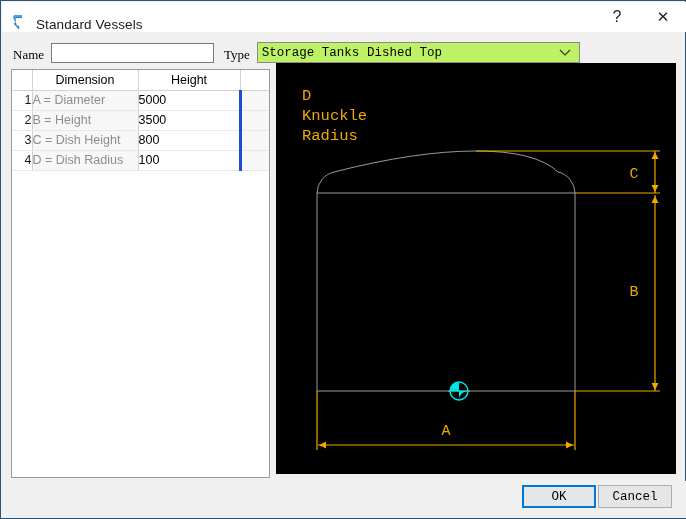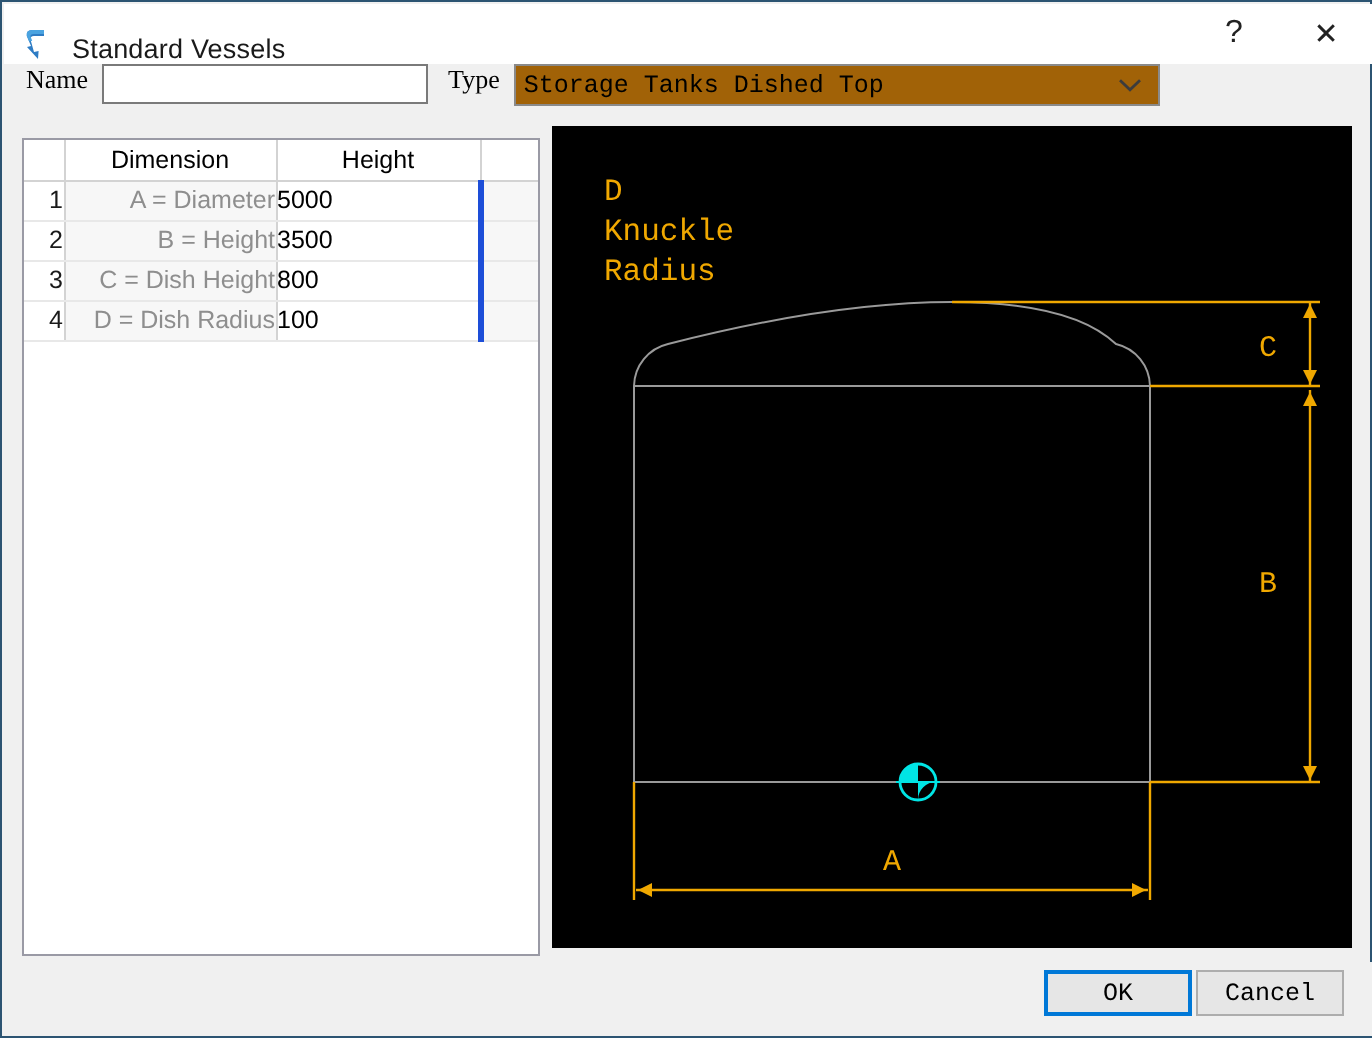--- a/index.html
+++ b/index.html
@@ -62,21 +62,21 @@
 
   
   .formrow {
     position: absolute;
     left: 1px;
     top: 31px;
     width: 578px;
     height: 31px;
     background: #f0f0f0;
     display: flex;
-    align-items: flex-start;
+    align-items: flex-end;
   }
   .lbl {
     font-family: "Liberation Serif", serif;
     font-size: 13px;
     color: #000;
     white-space: nowrap;
   }
   .lbl-name { margin-left: 11px; margin-right: 7px; }
   .lbl-type { margin-left: 10px; margin-right: 7px; }
 
@@ -92,21 +92,21 @@
     color: #000;
     outline: none;
   }
 
   .type-combo {
     position: relative;
     width: 424px;
     height: 21px;
     box-sizing: border-box;
     border: 1px solid #8a8a8a;
-    background: #a16207;
+    background: #bef264;
     display: flex;
     align-items: center;
   }
   .type-combo .val {
     font-family: "Liberation Mono", monospace;
     font-size: 12.5px;
     color: #000;
     padding-left: 4px;
     white-space: nowrap;
   }
@@ -167,21 +167,20 @@
     border-right: 1px solid #d3d3d3;
     border-bottom: 1px solid #e8e8e8;
     font-size: 12px;
   }
   td.dim {
     color: #8e8e8e;
     background: #f7f7f7;
     padding-left: 4px;
     border-right: 1px solid #d3d3d3;
     border-bottom: 1px solid #e8e8e8;
-    text-align: right;
   }
   td.val {
     color: #000;
     background: #ffffff;
     padding-left: 4px;
     border-right: 3px solid #1d4ed8;
     border-bottom: 1px solid #e8e8e8;
   }
   td.pad {
     background: #f7f7f7;

